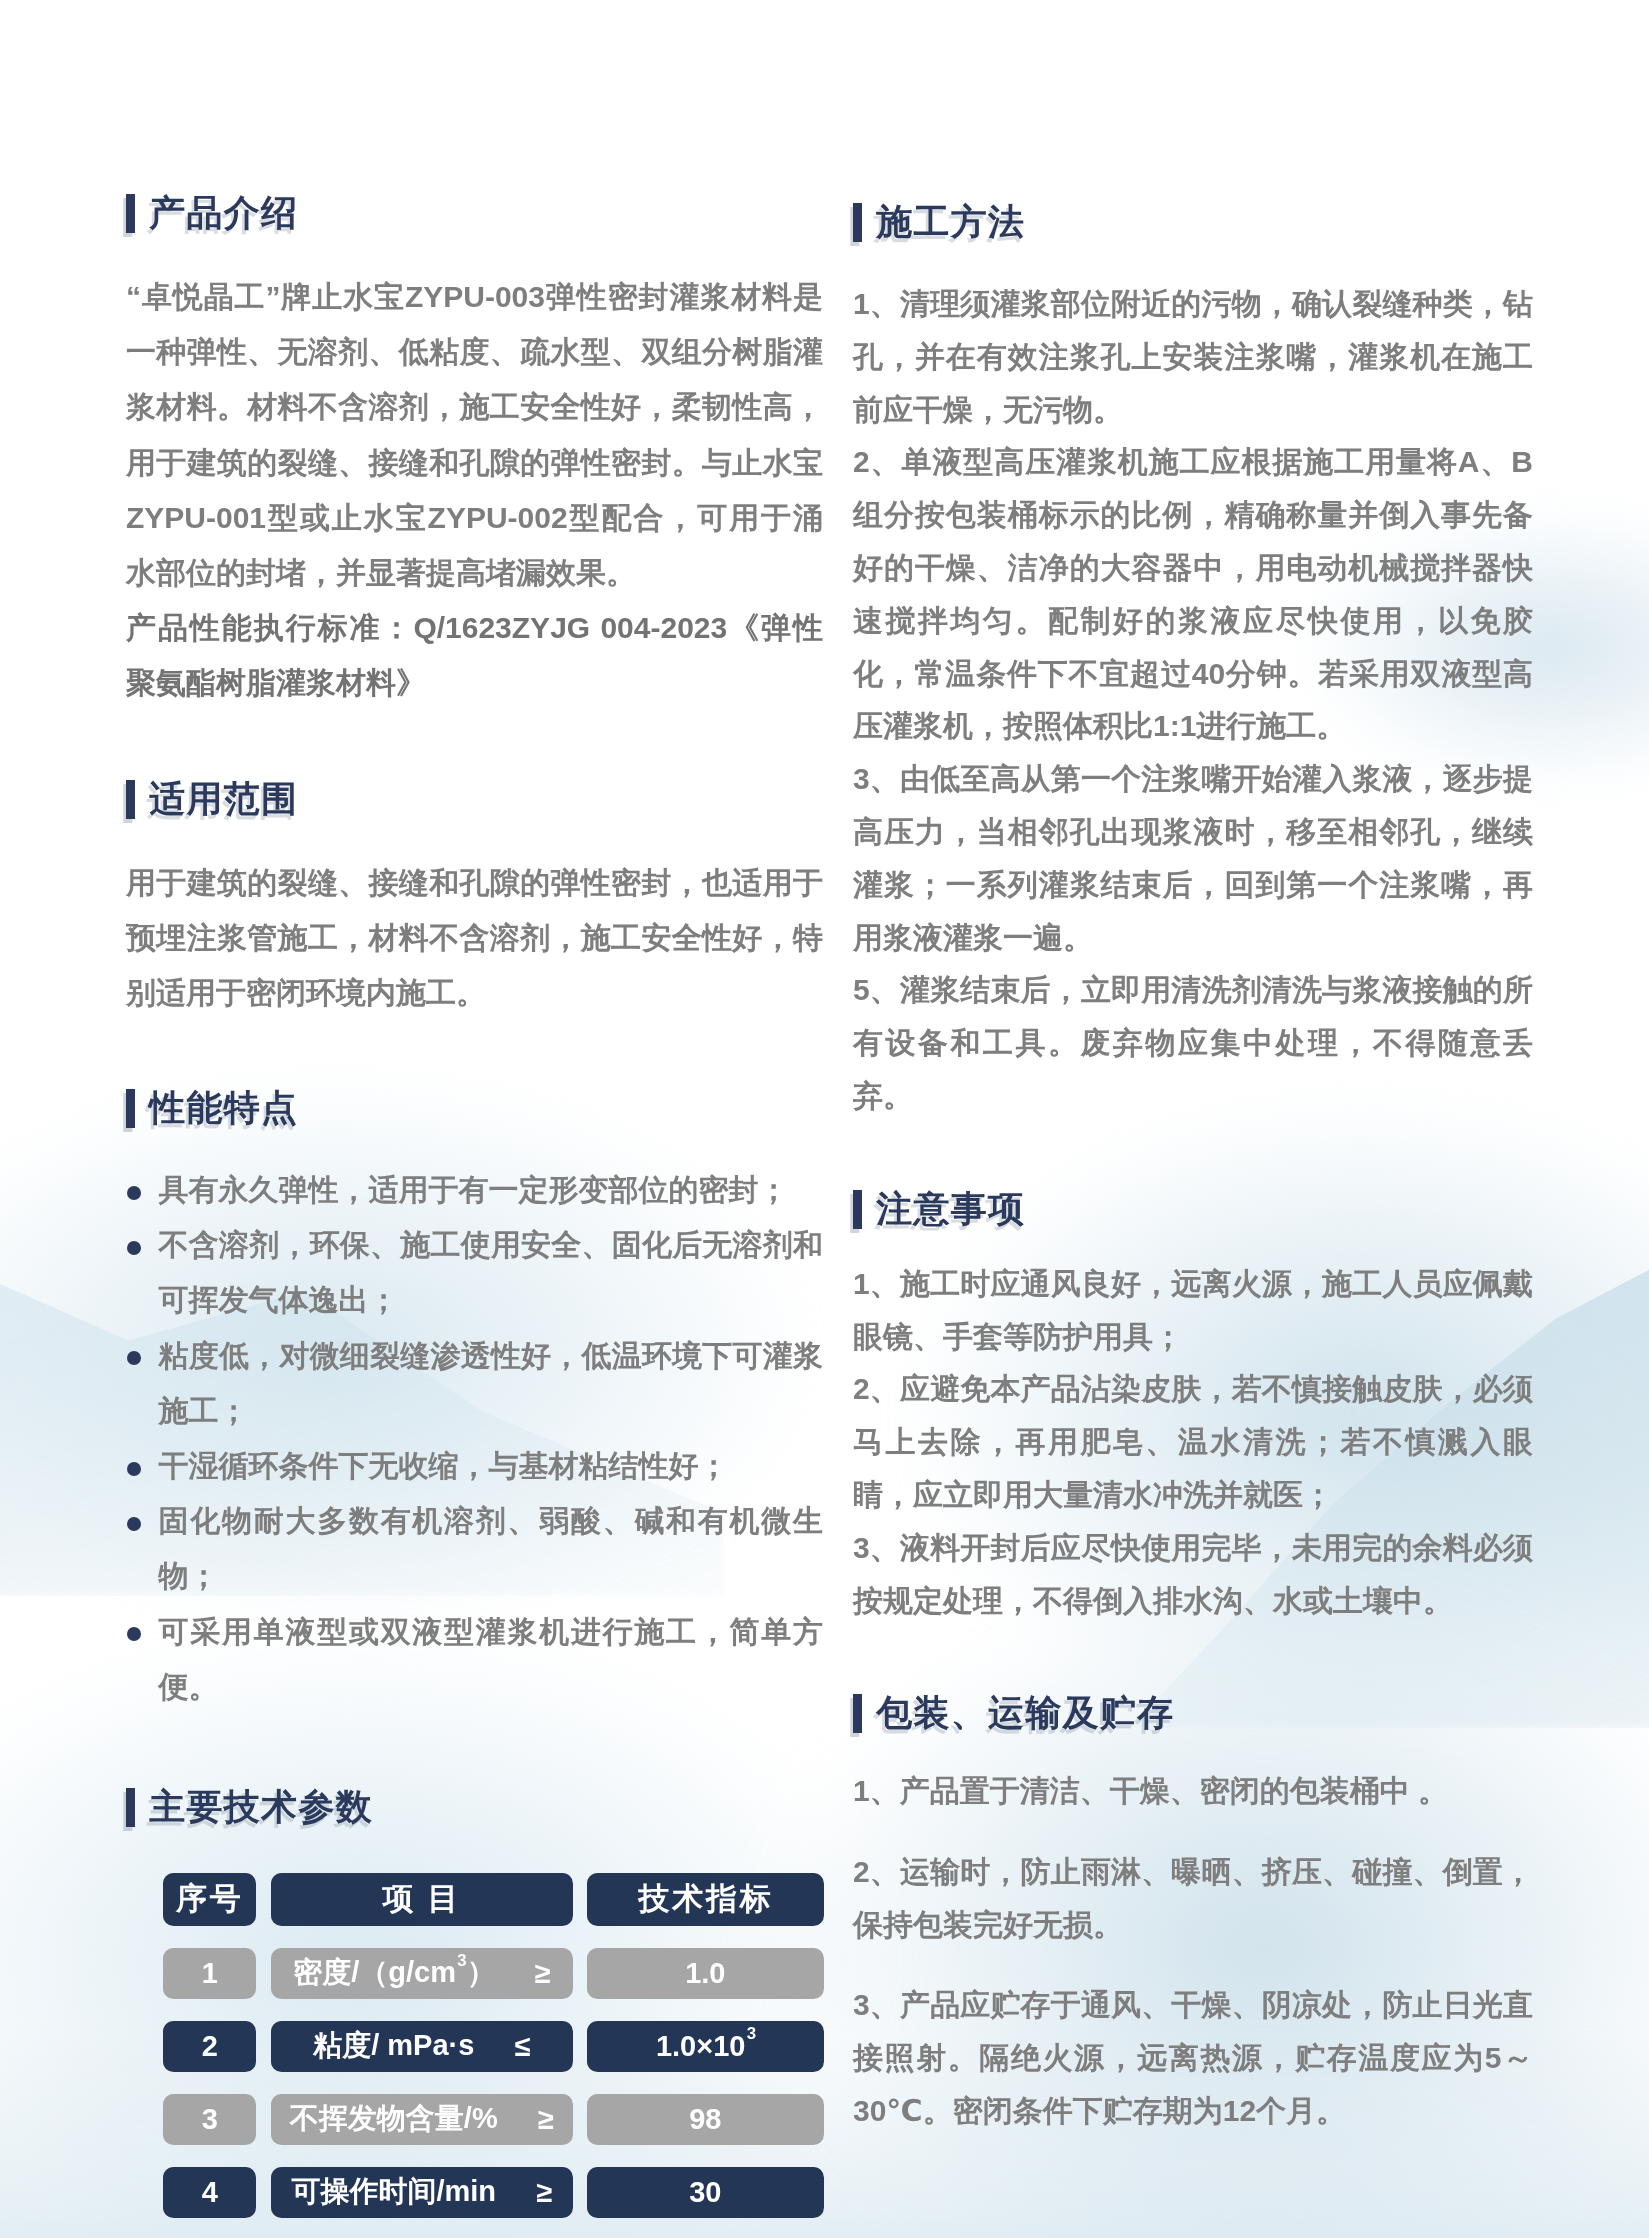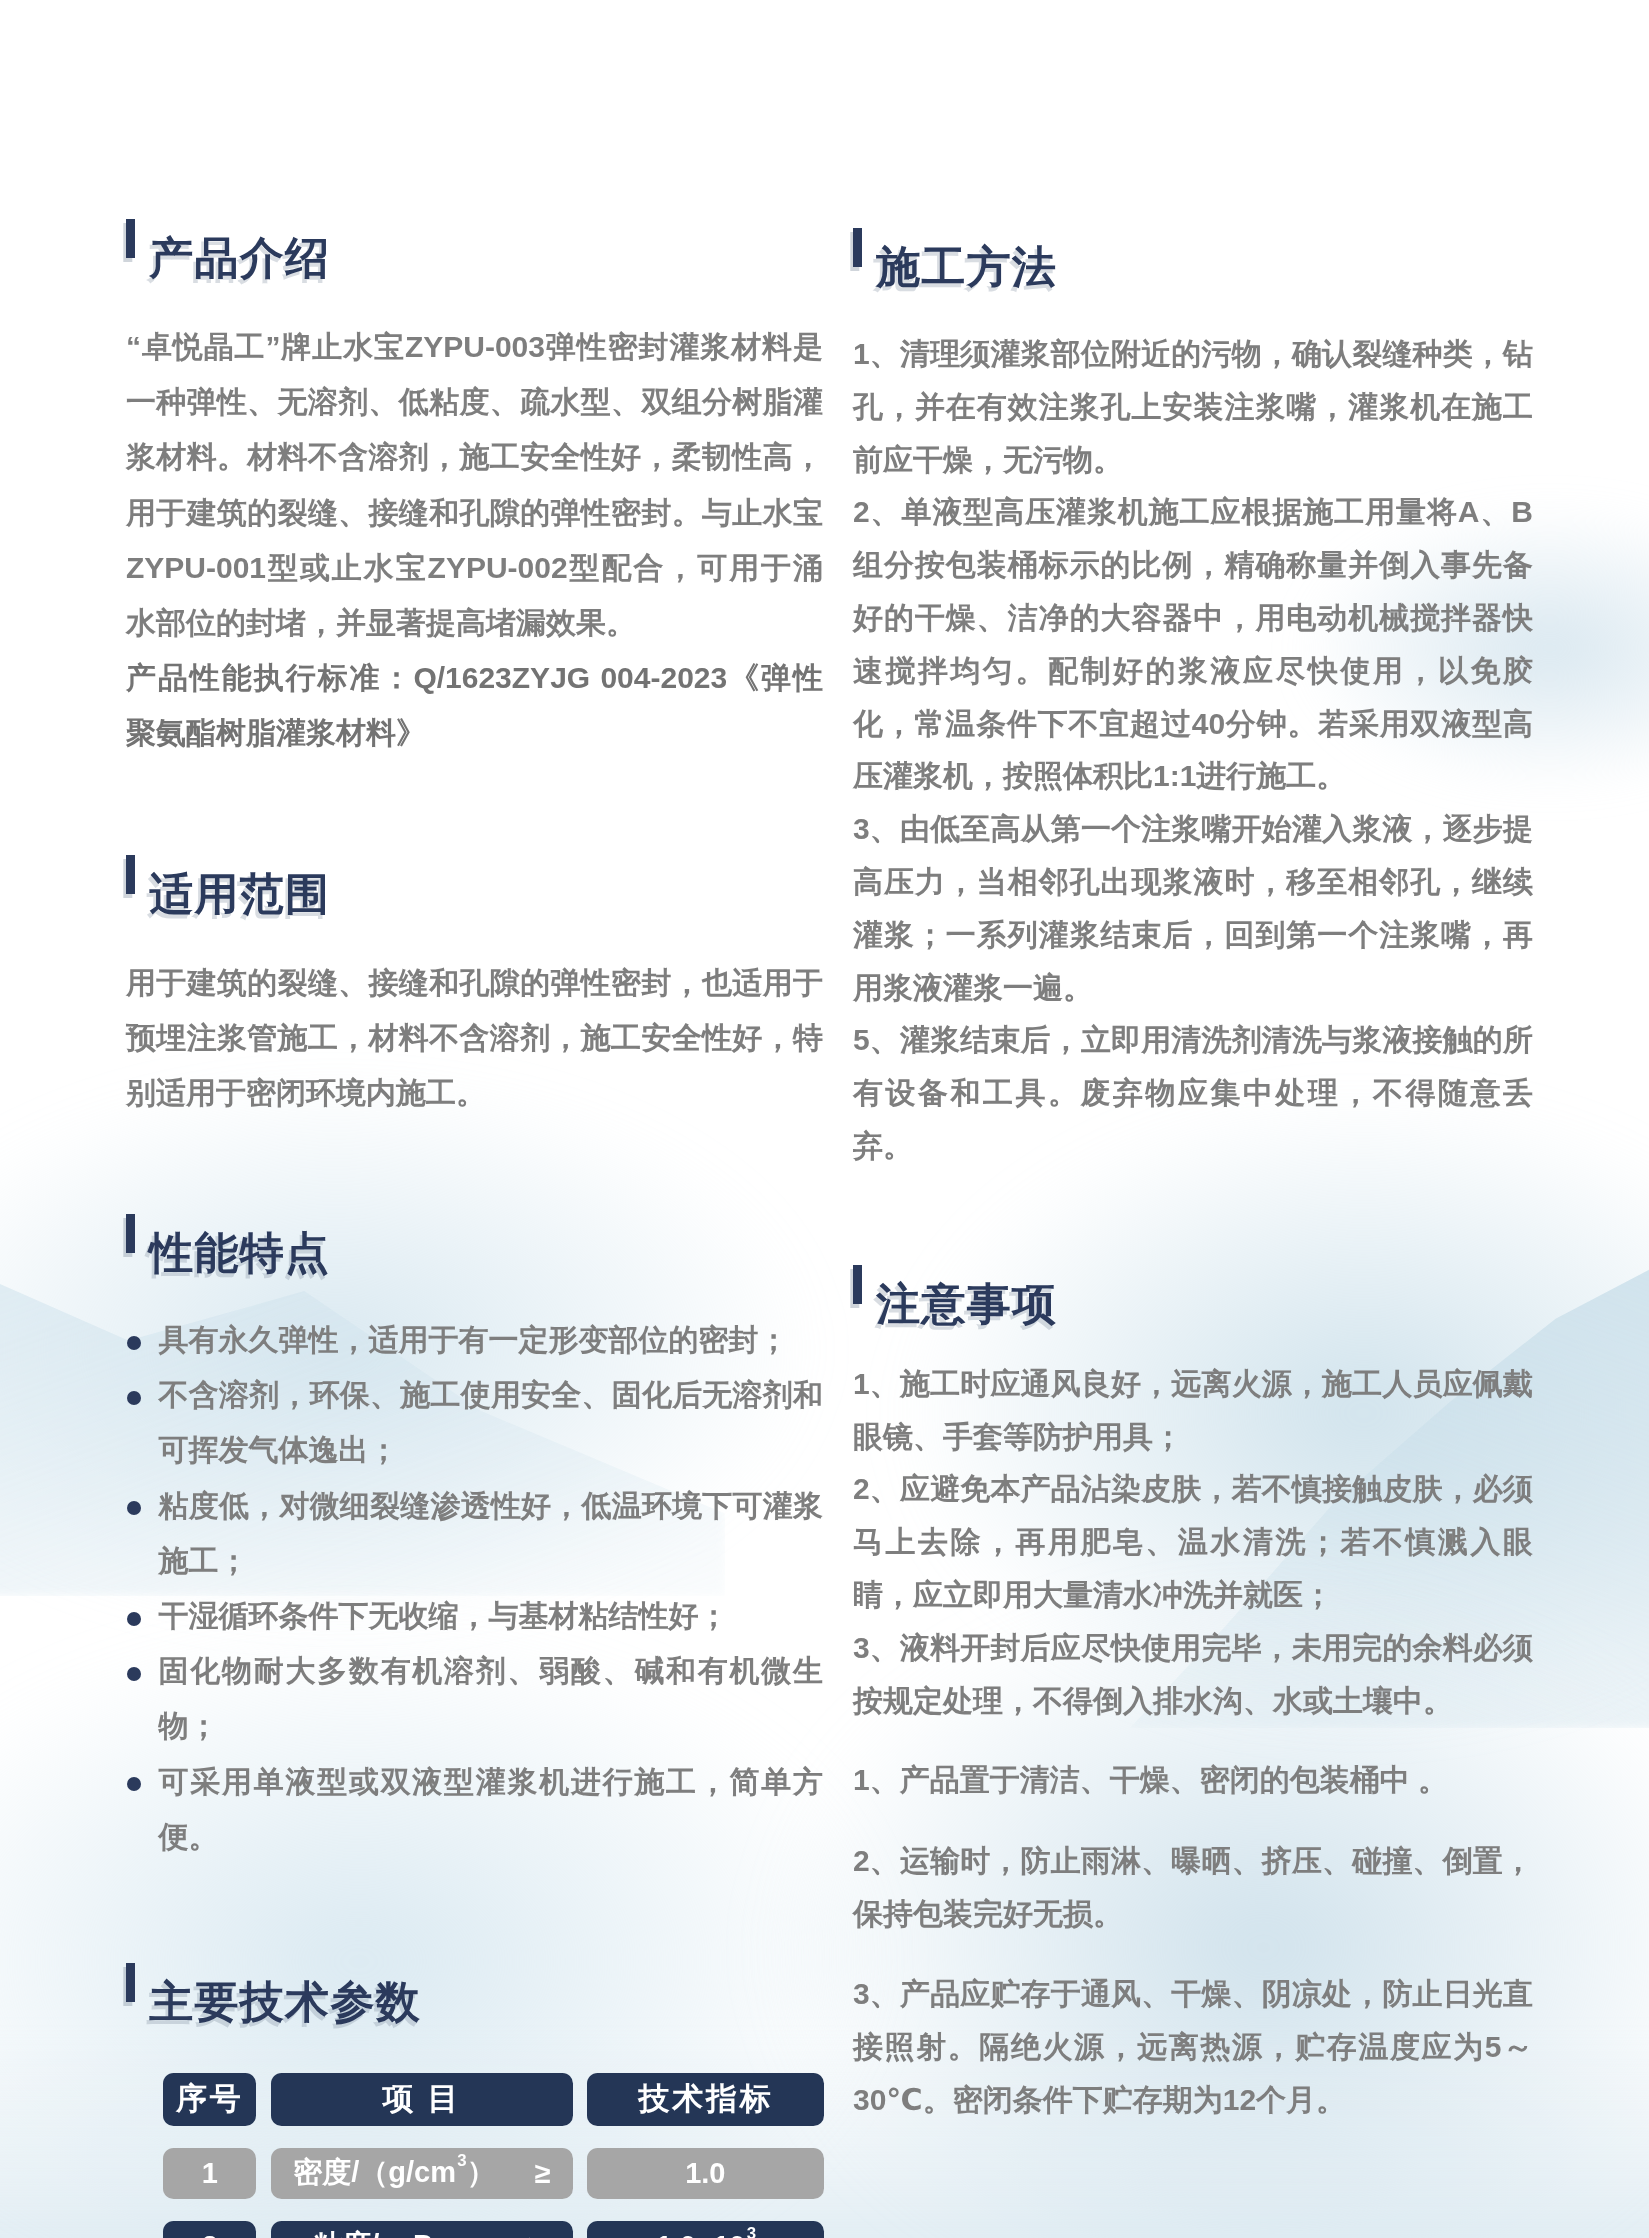--- a/index.html
+++ b/index.html
@@ -26,22 +26,22 @@
 
   
   .col{position:absolute;z-index:2;}
   .col-left {left:126px;top:189px;width:697px;}
   .col-right{left:853px;top:198px;width:680px;}
 
   
   .sec-head{display:flex;align-items:center;gap:14.6px;}
   .sec-bar{width:8.6px;height:39px;background:#2b3a5c;flex:0 0 auto;
            box-shadow:-2.7px 4px 0 rgba(120,134,152,.35);}
-  .sec-title{font-size:44px;font-weight:bold;color:#2b3a5c;letter-spacing:1.3px;
-           text-shadow:-2.7px 4px 0 rgba(120,134,152,.28);white-space:nowrap;margin-top:40px;}
+  .sec-title{font-size:36px;font-weight:bold;color:#2b3a5c;letter-spacing:1.3px;
+           text-shadow:-2.7px 4px 0 rgba(120,134,152,.28);white-space:nowrap;}
 
   
   .body-p{font-size:30px;color:#7e7e7e;font-weight:600;line-height:1.84;
           text-align:justify;margin:0;}
   .col-right .body-p{line-height:1.76;}
   .mt-body{margin-top:31px;}
   .standard{font-weight:bold;color:#737373;}
 
   
   .bullets{margin-top:32px;}
@@ -228,20 +228,24 @@
   <div class="sec-head" style="margin-top:62px;">
     <span class="sec-bar"></span>
     <span class="sec-title">注意事项</span>
   </div>
   <div class="num-items" style="margin-top:24px;">
     <p class="body-p">1、施工时应通风良好，远离火源，施工人员应佩戴眼镜、手套等防护用具；</p>
     <p class="body-p">2、应避免本产品沾染皮肤，若不慎接触皮肤，必须马上去除，再用肥皂、温水清洗；若不慎溅入眼睛，应立即用大量清水冲洗并就医；</p>
     <p class="body-p">3、液料开封后应尽快使用完毕，未用完的余料必须按规定处理，不得倒入排水沟、水或土壤中。</p>
   </div>
 
+  <div class="sec-head" style="margin-top:62px;">
+    <span class="sec-bar"></span>
+    <span class="sec-title">包装、运输及贮存</span>
+  </div>
   <div class="num-items storage-items" style="margin-top:26.6px;">
     <p class="body-p">1、产品置于清洁、干燥、密闭的包装桶中 。</p>
     <p class="body-p">2、运输时，防止雨淋、曝晒、挤压、碰撞、倒置，保持包装完好无损。</p>
     <p class="body-p">3、产品应贮存于通风、干燥、阴凉处，防止日光直接照射。隔绝火源，远离热源，贮存温度应为5～30℃。密闭条件下贮存期为12个月。</p>
   </div>
 
 </div>
 
 
 </body></html>

